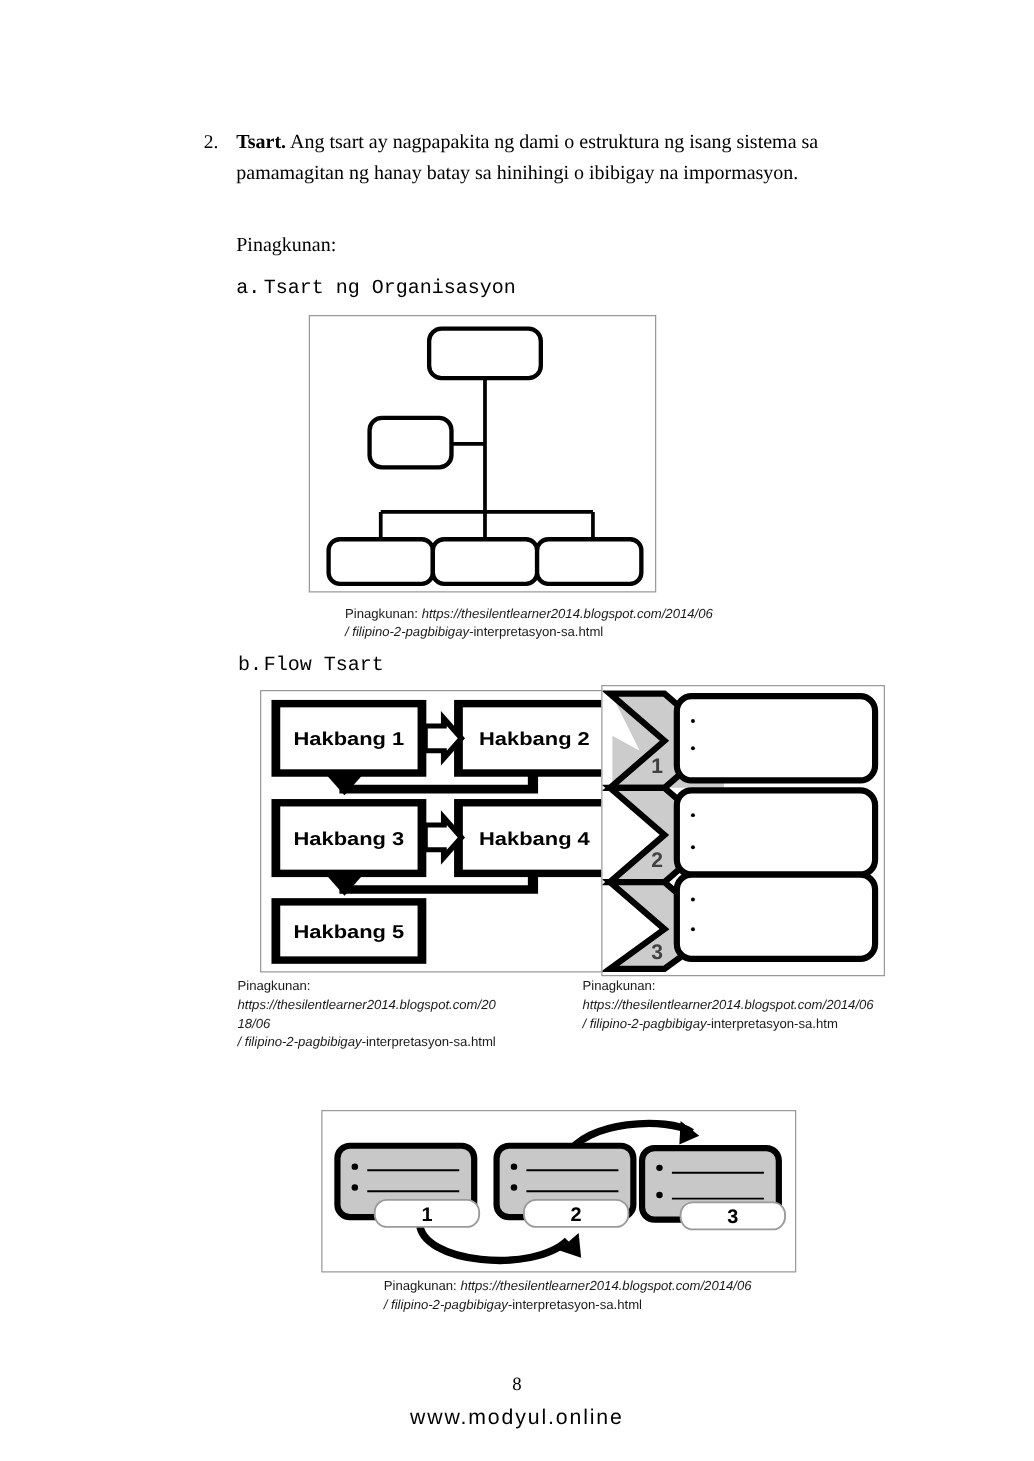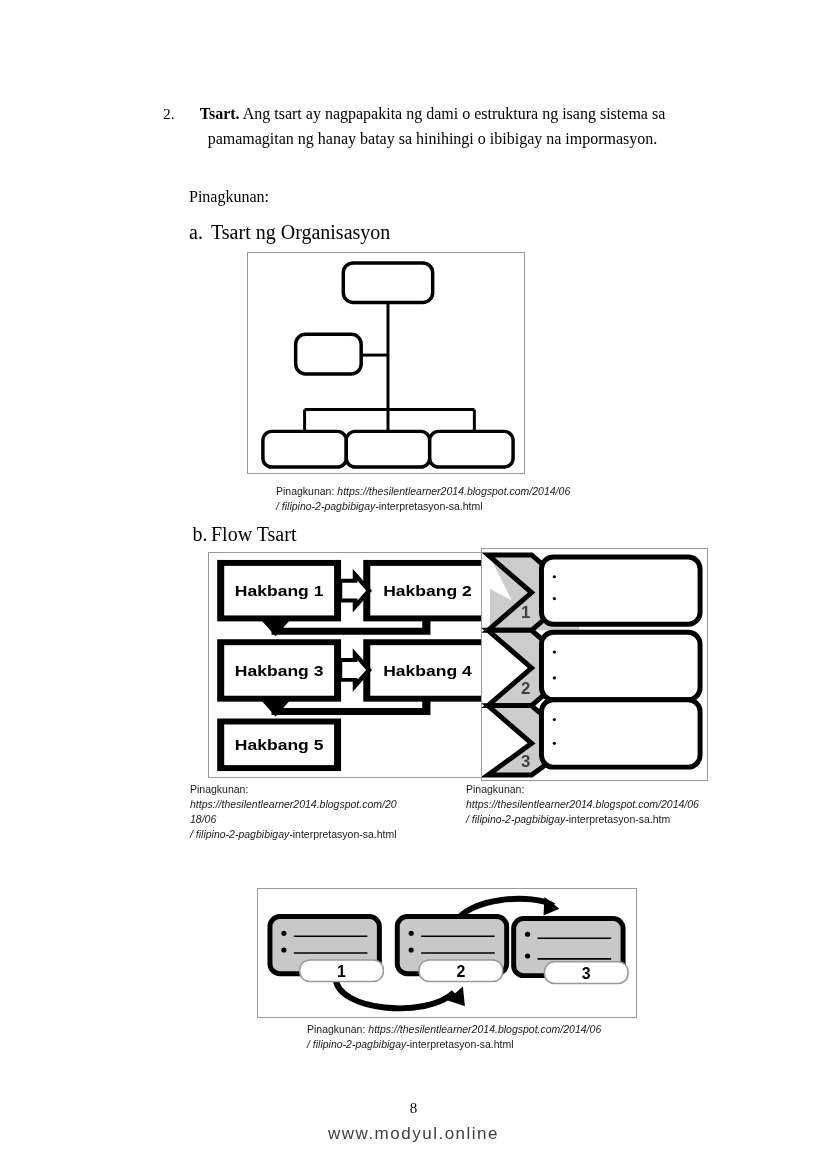--- a/index.html
+++ b/index.html
@@ -19,39 +19,40 @@
   
   .item-num {
     position: absolute;
     left: 163px;
     top: 103px;
     font-size: 15.5px;
     line-height: 22px;
   }
   .para-block {
     position: absolute;
-    left: 171px;
+    left: 189px;
     top: 101px;
     width: 523px;
     font-size: 16px;
     line-height: 25px;
-    text-align: center;
+    text-align: left;
   }
   .para-block b { font-weight: bold; }
 
   .halimbawa {
     position: absolute;
     left: 189px;
     top: 188px;
     font-size: 16px;
   }
 
   .sub-label {
     position: absolute;
-    font-size: 20px;
+    font-size: 16px;
+    font-family: Liberation Mono, monospace;
   }
   .sub-label .sub-letter {
     display: inline-block;
     width: 22px;
   }
   #sub-a { left: 189px; top: 221px; }
   #sub-b { left: 189px; top: 523px; text-align: center; }
 
   
   .caption {
@@ -91,21 +92,21 @@
     font-size: 15px;
   }
   .watermark {
     position: absolute;
     left: 0; right: 0;
     top: 1124px;
     text-align: center;
     font-family: "Liberation Sans", sans-serif;
     font-size: 17px;
     letter-spacing: 1.5px;
-    color: #404040;
+    color: #000000;
   }
 </style>
 </head>
 <body>
 
 <div class="item-num">2.</div>
 
 <div class="para-block">
   <b>Tsart.</b><span> Ang tsart ay nagpapakita ng dami o estruktura ng isang sistema sa pamamagitan ng hanay batay sa hinihingi o ibibigay na impormasyon.</span>
 </div>

